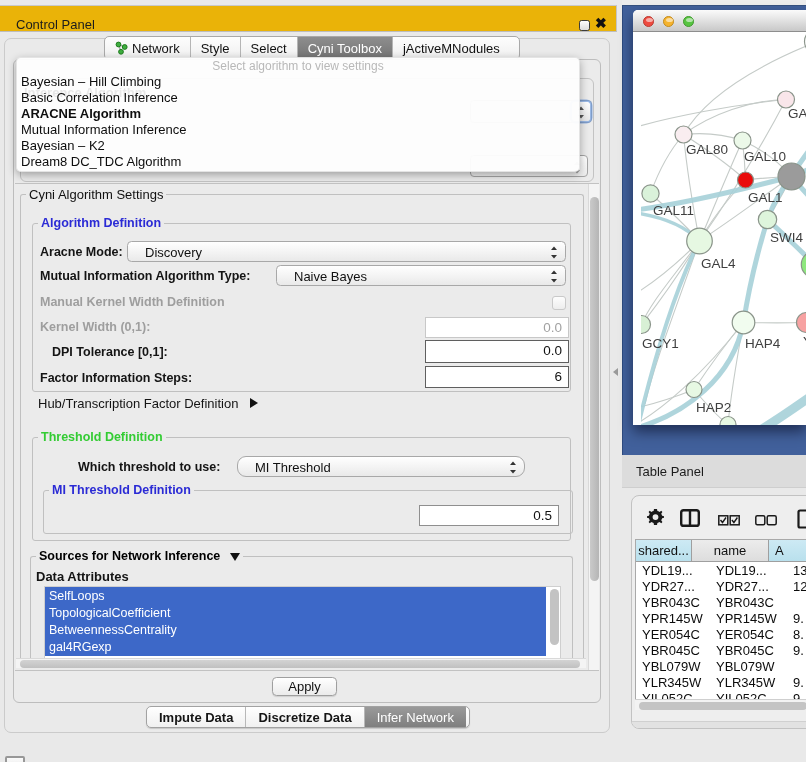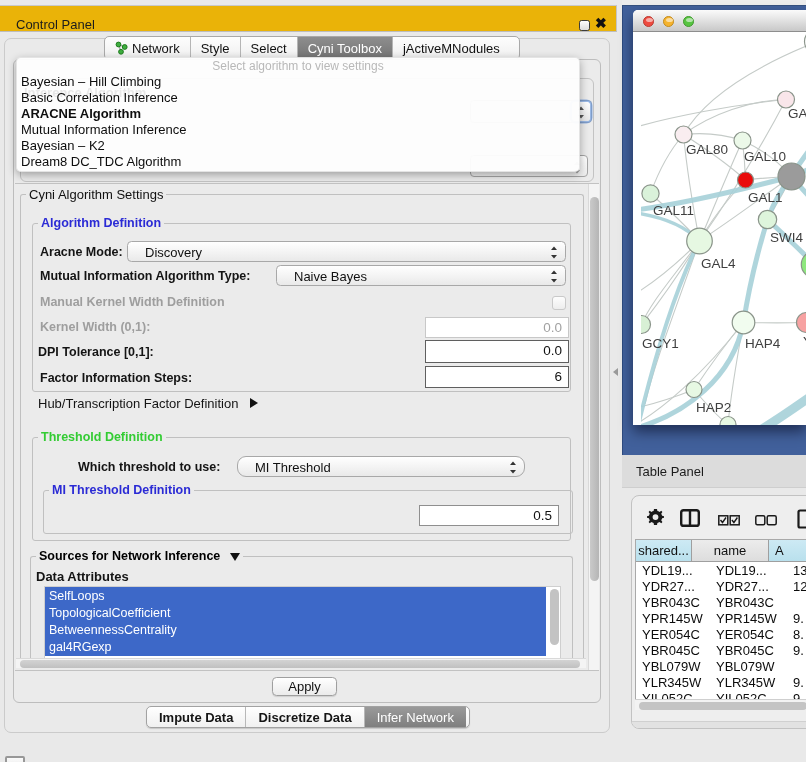--- a/index.html
+++ b/index.html
@@ -254,21 +254,21 @@
             <path d="M1 10 L4 13.5 L7 10Z" fill="#333"></path>
           </svg></span>
     </div>
 
     <div class="flabel dis" style="left:40px; top:295px;">Manual Kernel Width Definition</div>
     <div class="abs" id="chk-manual"></div>
 
     <div class="flabel dis" style="left:40px; top:320px;">Kernel Width (0,1):</div>
     <div class="tfield dis" style="left:425px; top:317px; width:144px; height:21px;">0.0</div>
 
-    <div class="flabel" style="left:38px; top:345px;">DPI Tolerance [0,1]:</div>
+    <div class="flabel" style="left:52px; top:345px;">DPI Tolerance [0,1]:</div>
     <div class="tfield strong" style="left:425px; top:340px; width:144px; height:23px;">0.0</div>
 
     <div class="flabel" style="left:40px; top:371px;">Factor Information Steps:</div>
     <div class="tfield strong" style="left:425px; top:366px; width:144px; height:22px;">6</div>
 
     <div class="flabel" style="left:38px; top:396px; font-size:13px; font-weight:normal;">
       <span>Hub/Transcription Factor Definition</span>
       <span class="tri-right" style="margin-left:8px;"></span>
     </div>
 

